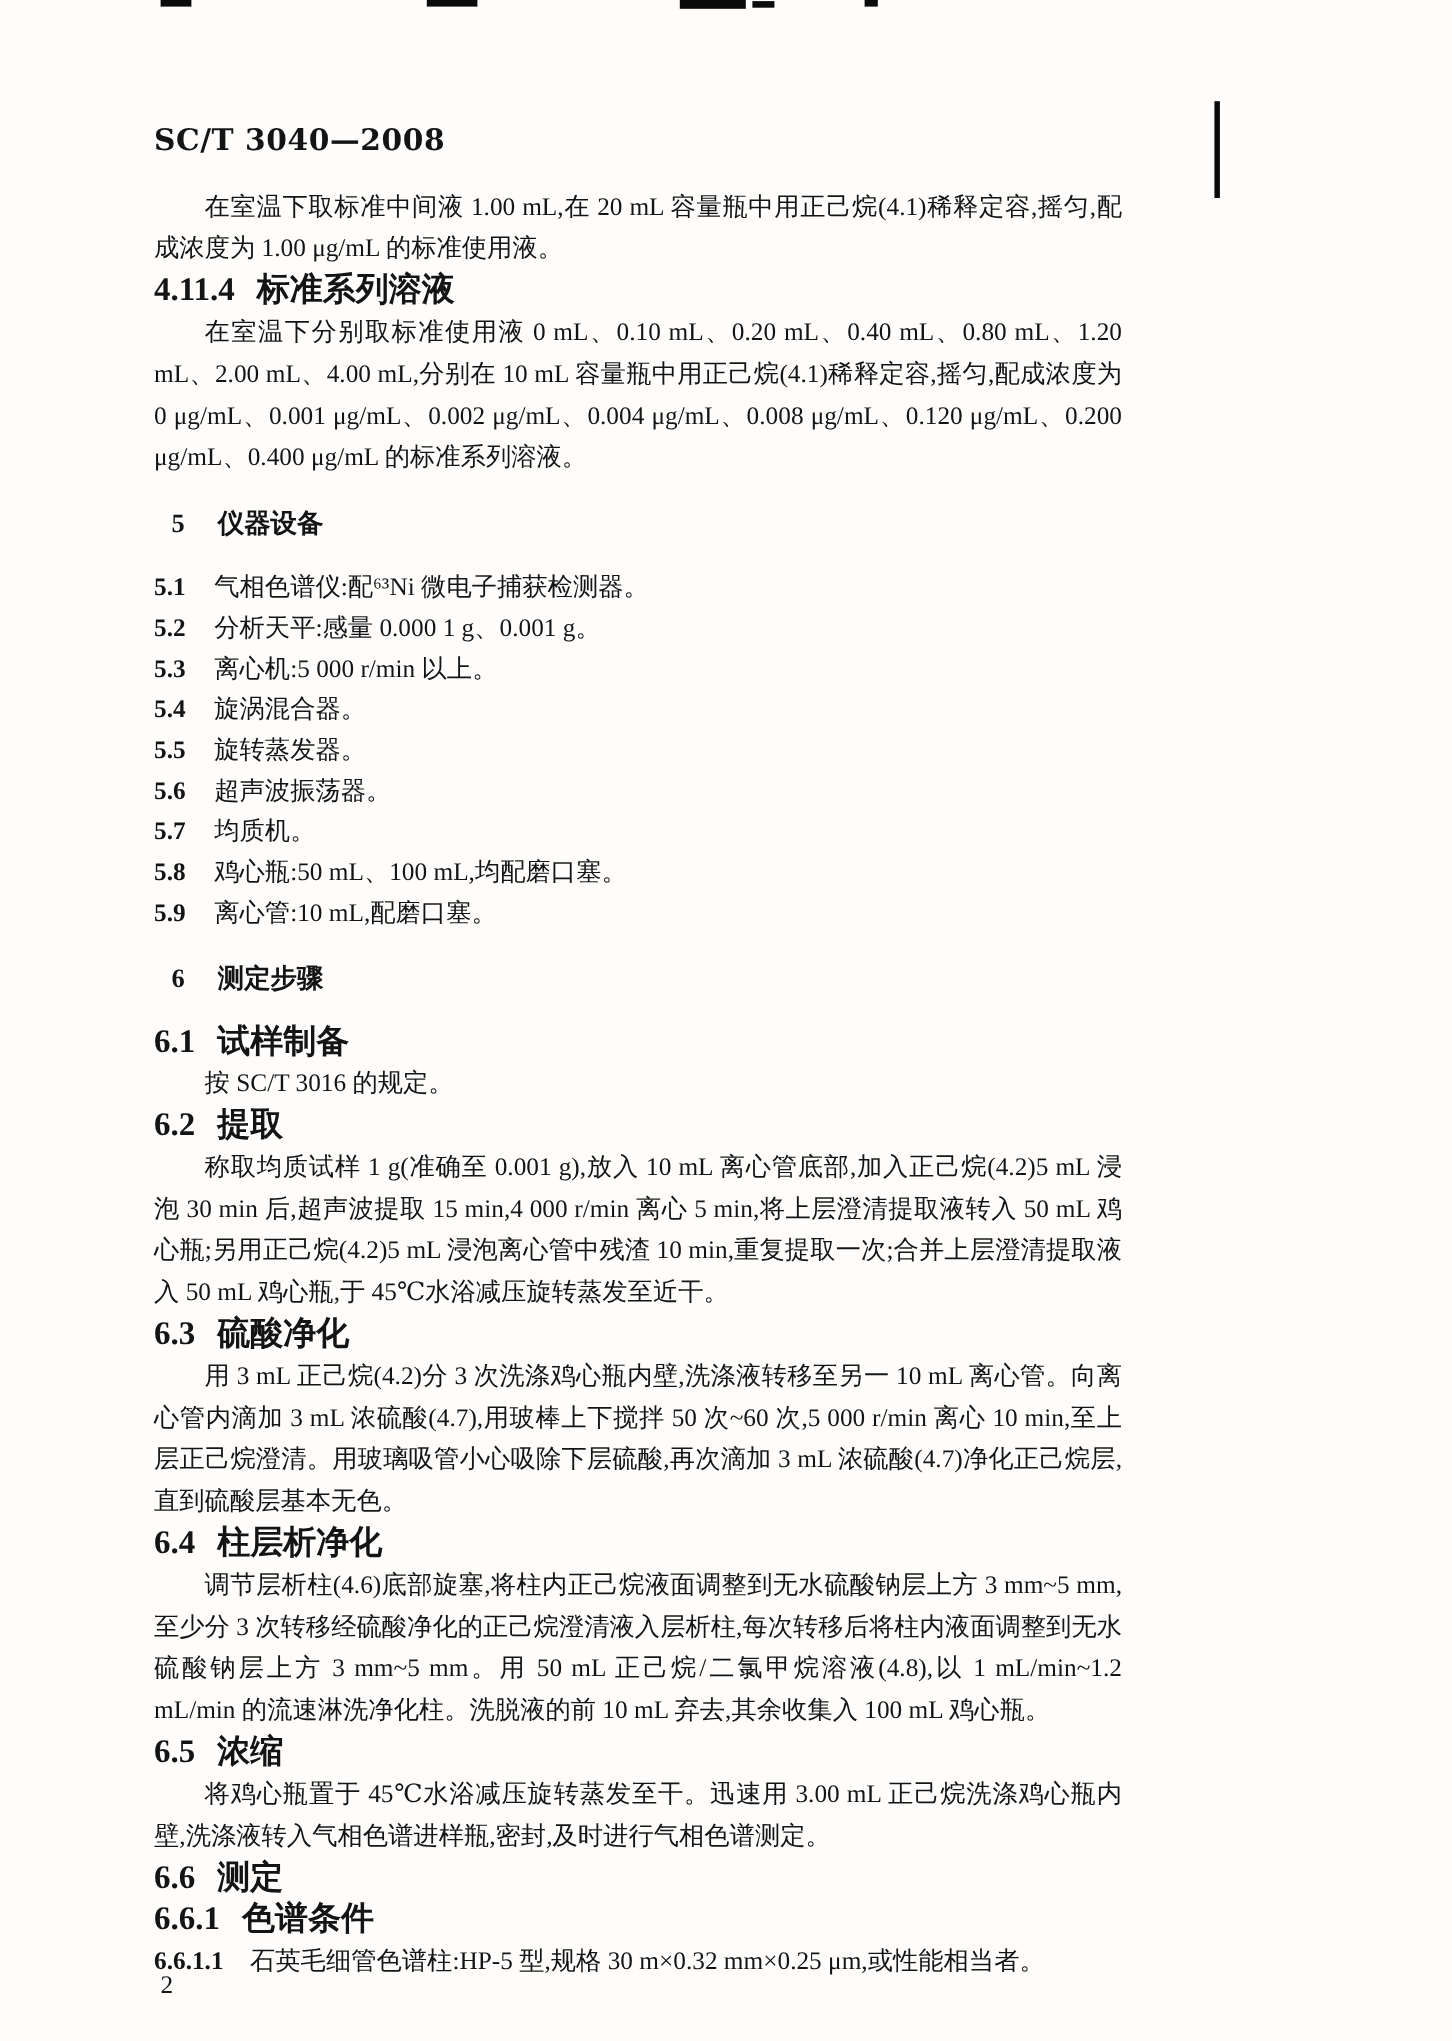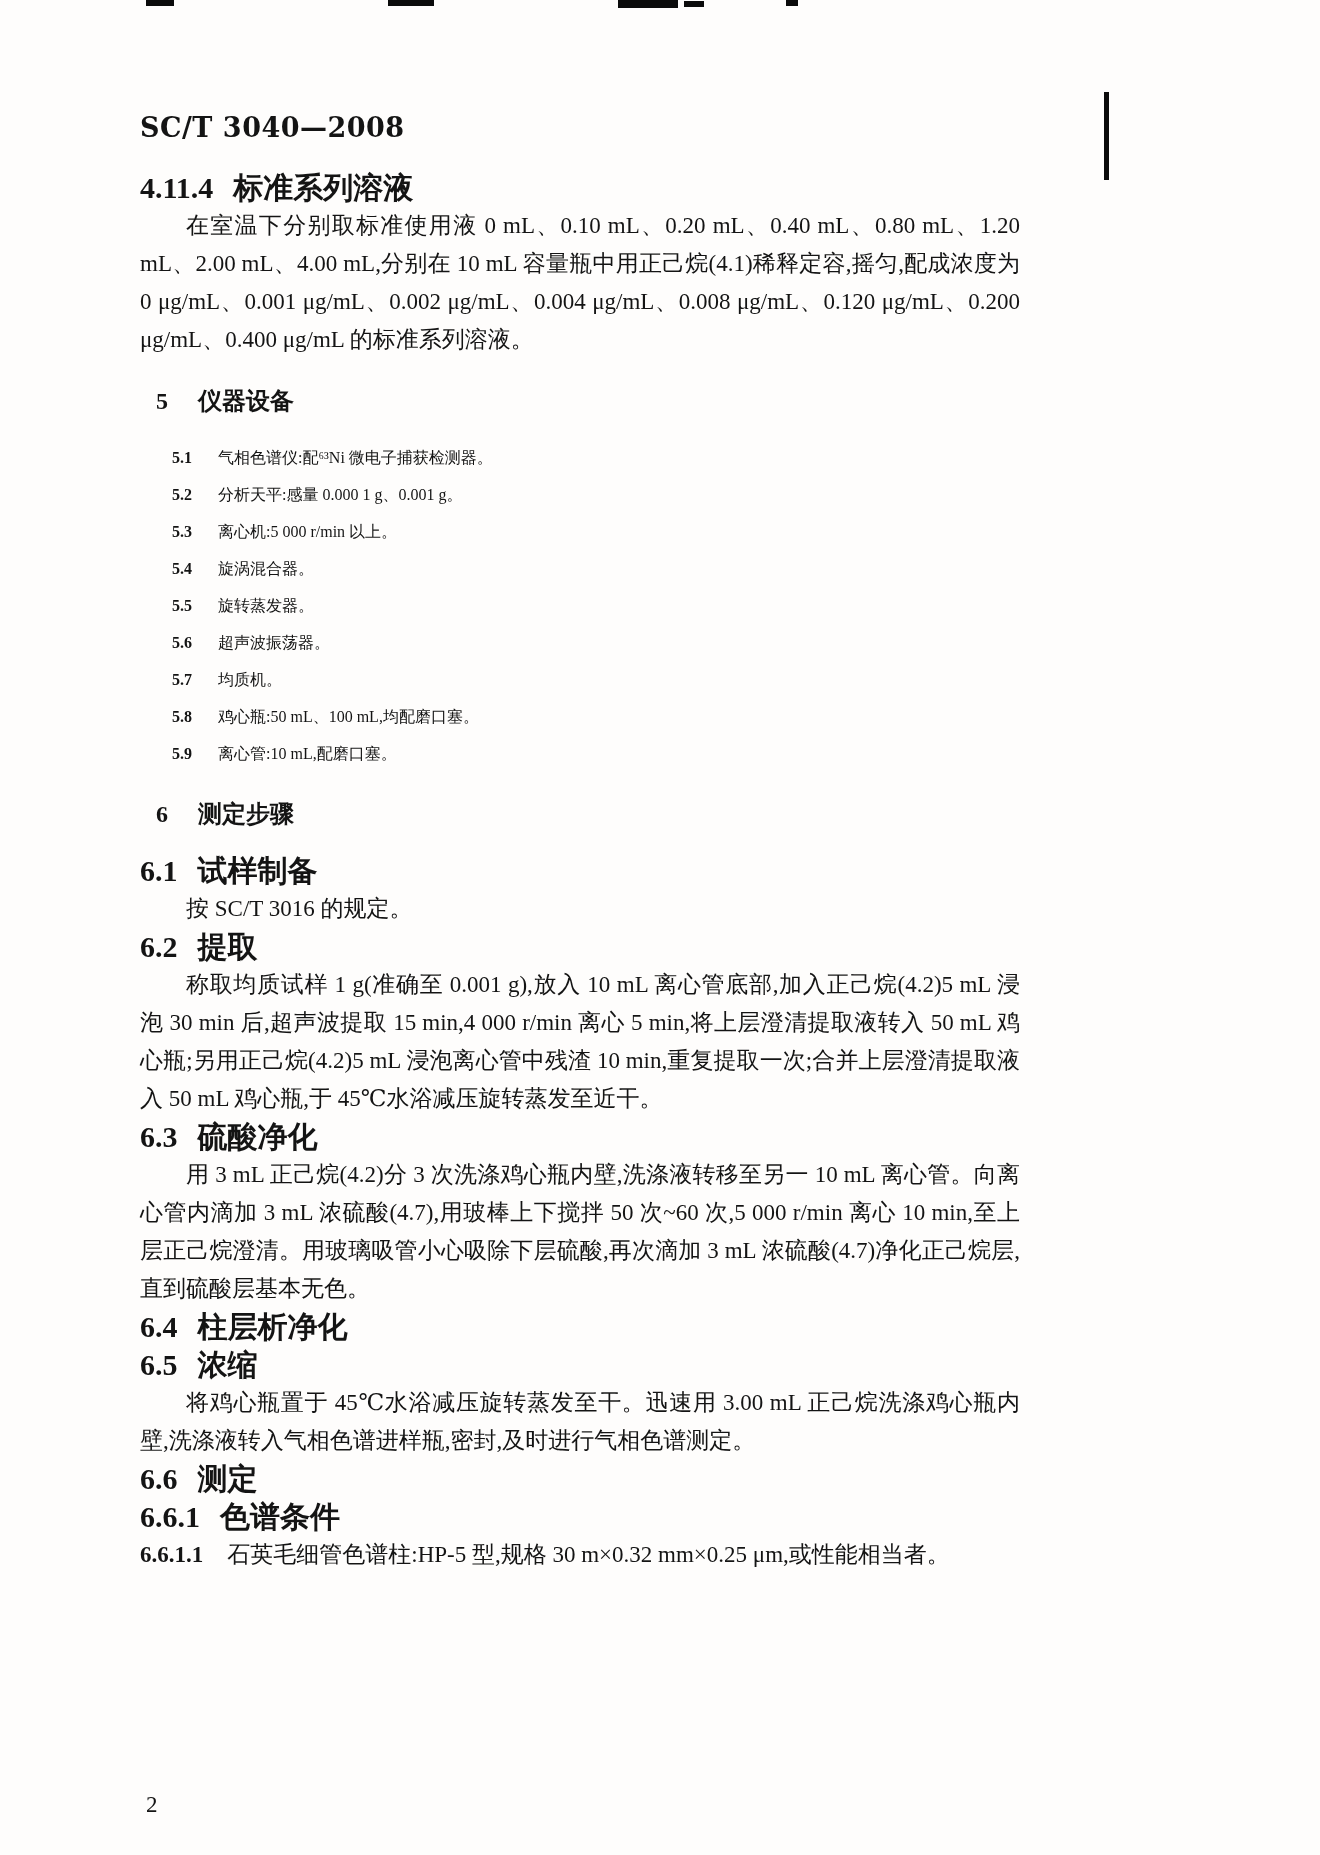--- a/index.html
+++ b/index.html
@@ -10,21 +10,21 @@
   .content{position:absolute;left:140px;top:112px;width:880px;}
   .doc-header{
     font-size:27px;font-weight:700;margin-bottom:26px;letter-spacing:.5px;
     font-family:"DejaVu Serif","Liberation Serif",serif;
   }
   .para{font-size:23px;line-height:38px;text-indent:2em;text-align:justify;margin:0;}
   .h{font-size:30px;line-height:38px;font-weight:700;}
   .h .num{display:inline-block;margin-right:20px;}
   .h.major{font-size:24px;margin:23px 16px 19px;}
   .h.major .num{margin-right:30px;}
-  .item{font-size:16px;line-height:37px;text-align:justify;margin-left:32px;}
+  .item{font-size:23px;line-height:37px;text-align:justify;}
   .item .num{font-weight:700;margin-right:26px;}
   .clause{font-size:23px;line-height:38px;text-align:justify;}
   .clause .num{font-weight:700;margin-right:24px;}
   .mt{}
   .page-number{position:absolute;left:146px;top:1792px;font-size:23px;}
   .mark{position:absolute;background:#0b0b0b;}
   .m1{left:146px;top:0;width:28px;height:6px;}
   .m2{left:388px;top:0;width:46px;height:6px;}
   .m3{left:618px;top:0;width:60px;height:8px;}
   .m4{left:684px;top:1px;width:20px;height:6px;}
@@ -40,20 +40,21 @@
   <div class="mark m2"></div>
   <div class="mark m3"></div>
   <div class="mark m4"></div>
   <div class="mark m5"></div>
   <div class="vline"></div>
 
   <div class="content">
 
     <div class="doc-header">SC/T 3040—2008</div>
 
+    <p class="para">在室温下取标准中间液 1.00 mL,在 20 mL 容量瓶中用正己烷(4.1)稀释定容,摇匀,配成浓度为 1.00 μg/mL 的标准使用液。</p>
 
     <div class="h">
       <span class="num">4.11.4</span><span class="ttl">标准系列溶液</span>
     </div>
     <p class="para">在室温下分别取标准使用液 0 mL、0.10 mL、0.20 mL、0.40 mL、0.80 mL、1.20 mL、2.00 mL、4.00 mL,分别在 10 mL 容量瓶中用正己烷(4.1)稀释定容,摇匀,配成浓度为 0 μg/mL、0.001 μg/mL、0.002 μg/mL、0.004 μg/mL、0.008 μg/mL、0.120 μg/mL、0.200 μg/mL、0.400 μg/mL 的标准系列溶液。</p>
 
     <div class="h major">
       <span class="num">5</span><span class="ttl">仪器设备</span>
     </div>
 
@@ -100,20 +101,21 @@
     <p class="para">称取均质试样 1 g(准确至 0.001 g),放入 10 mL 离心管底部,加入正己烷(4.2)5 mL 浸泡 30 min 后,超声波提取 15 min,4 000 r/min 离心 5 min,将上层澄清提取液转入 50 mL 鸡心瓶;另用正己烷(4.2)5 mL 浸泡离心管中残渣 10 min,重复提取一次;合并上层澄清提取液入 50 mL 鸡心瓶,于 45℃水浴减压旋转蒸发至近干。</p>
 
     <div class="h">
       <span class="num">6.3</span><span class="ttl">硫酸净化</span>
     </div>
     <p class="para">用 3 mL 正己烷(4.2)分 3 次洗涤鸡心瓶内壁,洗涤液转移至另一 10 mL 离心管。向离心管内滴加 3 mL 浓硫酸(4.7),用玻棒上下搅拌 50 次~60 次,5 000 r/min 离心 10 min,至上层正己烷澄清。用玻璃吸管小心吸除下层硫酸,再次滴加 3 mL 浓硫酸(4.7)净化正己烷层,直到硫酸层基本无色。</p>
 
     <div class="h">
       <span class="num">6.4</span><span class="ttl">柱层析净化</span>
     </div>
+    <p class="para">调节层析柱(4.6)底部旋塞,将柱内正己烷液面调整到无水硫酸钠层上方 3 mm~5 mm,至少分 3 次转移经硫酸净化的正己烷澄清液入层析柱,每次转移后将柱内液面调整到无水硫酸钠层上方 3 mm~5 mm。用 50 mL 正己烷/二氯甲烷溶液(4.8),以 1 mL/min~1.2 mL/min 的流速淋洗净化柱。洗脱液的前 10 mL 弃去,其余收集入 100 mL 鸡心瓶。</p>
 
     <div class="h">
       <span class="num">6.5</span><span class="ttl">浓缩</span>
     </div>
     <p class="para">将鸡心瓶置于 45℃水浴减压旋转蒸发至干。迅速用 3.00 mL 正己烷洗涤鸡心瓶内壁,洗涤液转入气相色谱进样瓶,密封,及时进行气相色谱测定。</p>
 
     <div class="h mt">
       <span class="num">6.6</span><span class="ttl">测定</span>
     </div>
 

